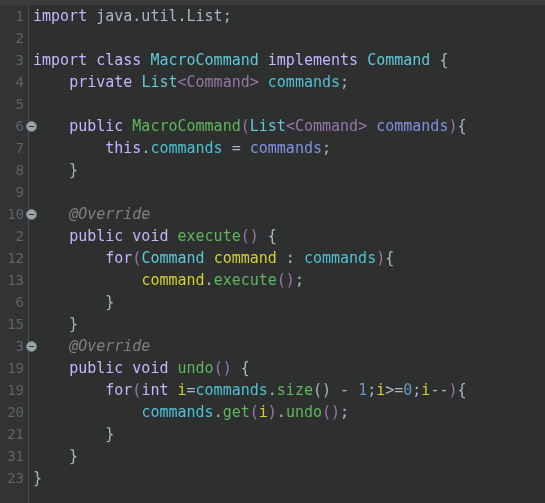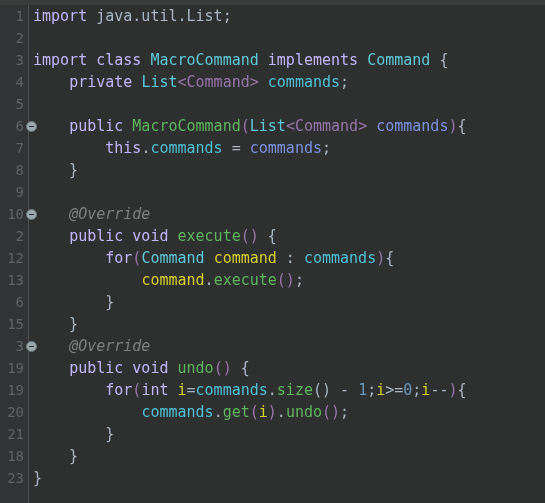--- a/index.html
+++ b/index.html
@@ -151,18 +151,18 @@
         <div class="row"><span class="lnum">2</span><span class="code"><span class="t-plain">    </span><span class="t-kw">public void</span><span class="t-plain"> </span><span class="t-method">execute</span><span class="t-br2">()</span><span class="t-br1"> {</span></span></div>
         <div class="row"><span class="lnum">12</span><span class="code"><span class="t-plain">        </span><span class="t-kw">for</span><span class="t-br2">(</span><span class="t-type">Command</span><span class="t-plain"> </span><span class="t-local">command</span><span class="t-plain"> : </span><span class="t-field">commands</span><span class="t-br2">)</span><span class="t-br1">{</span></span></div>
         <div class="row"><span class="lnum">13</span><span class="code"><span class="t-plain">            </span><span class="t-local">command</span><span class="t-plain">.</span><span class="t-method">execute</span><span class="t-br2">()</span><span class="t-plain">;</span></span></div>
         <div class="row"><span class="lnum">6</span><span class="code"><span class="t-br1">        }</span></span></div>
         <div class="row"><span class="lnum">15</span><span class="code"><span class="t-br1">    }</span></span></div>
         <div class="row"><span class="lnum">3</span><span class="fold"></span><span class="code"><span class="t-plain">    </span><span class="t-anno">@Override</span></span></div>
         <div class="row"><span class="lnum">19</span><span class="code"><span class="t-plain">    </span><span class="t-kw">public void</span><span class="t-plain"> </span><span class="t-method">undo</span><span class="t-br2">()</span><span class="t-br1"> {</span></span></div>
         <div class="row"><span class="lnum">19</span><span class="code"><span class="t-plain">        </span><span class="t-kw">for</span><span class="t-br2">(</span><span class="t-kw">int</span><span class="t-plain"> </span><span class="t-local">i</span><span class="t-plain">=</span><span class="t-field">commands</span><span class="t-plain">.</span><span class="t-method">size</span><span class="t-br1">()</span><span class="t-plain"> - </span><span class="t-num">1</span><span class="t-plain">;</span><span class="t-local">i</span><span class="t-plain">&gt;=</span><span class="t-num">0</span><span class="t-plain">;</span><span class="t-local">i</span><span class="t-plain">--</span><span class="t-br2">)</span><span class="t-br1">{</span></span></div>
         <div class="row"><span class="lnum">20</span><span class="code"><span class="t-plain">            </span><span class="t-field">commands</span><span class="t-plain">.</span><span class="t-method">get</span><span class="t-br2">(</span><span class="t-local">i</span><span class="t-br2">)</span><span class="t-plain">.</span><span class="t-method">undo</span><span class="t-br2">()</span><span class="t-plain">;</span></span></div>
         <div class="row"><span class="lnum">21</span><span class="code"><span class="t-br1">        }</span></span></div>
-        <div class="row"><span class="lnum">18</span><span class="code"><span class="t-br1">    }</span></span></div>
+        <div class="row"><span class="lnum">31</span><span class="code"><span class="t-br1">    }</span></span></div>
         <div class="row"><span class="lnum">23</span><span class="code"><span class="t-br1">}</span></span></div>
       </div>
   </div>
 
 </div>
 
 </body></html>

